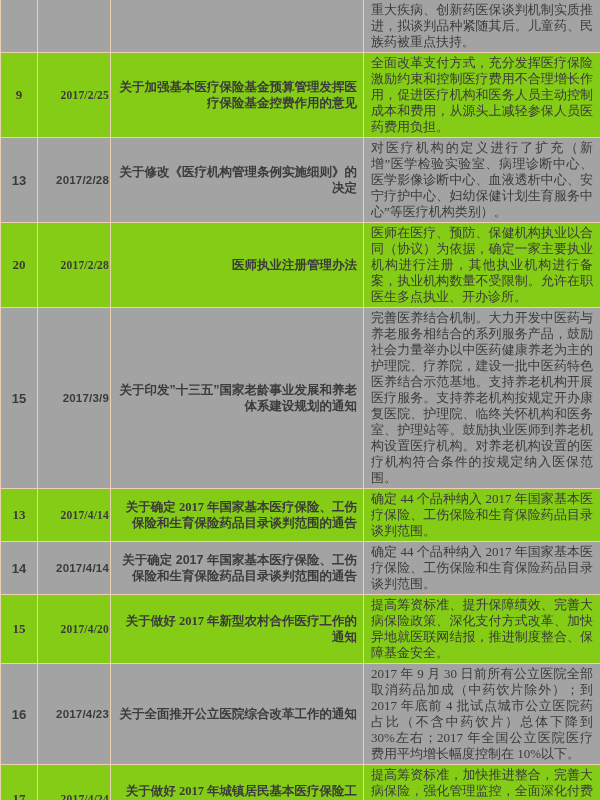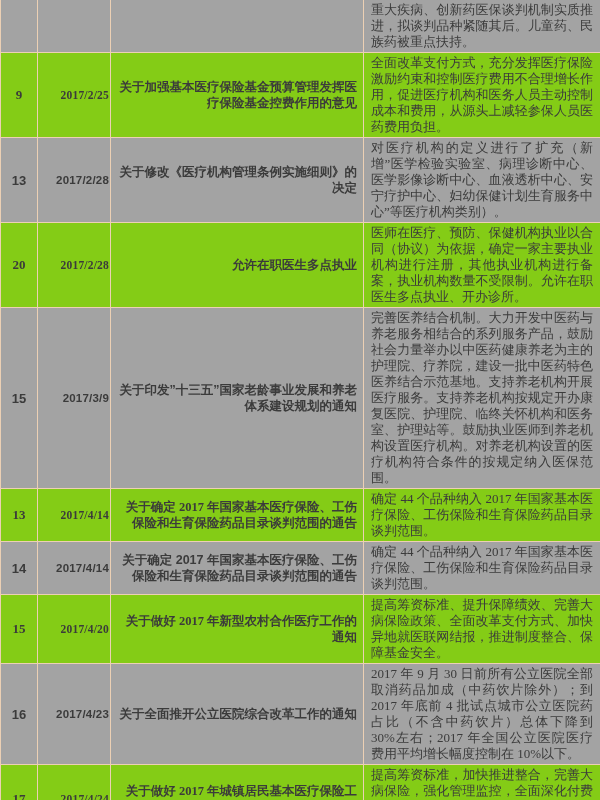--- a/index.html
+++ b/index.html
@@ -88,21 +88,21 @@
       <tr class="shade">
         <td class="c-num">13</td>
         <td class="c-date">2017/2/28</td>
         <td class="c-title">关于修改《医疗机构管理条例实施细则》的决定</td>
         <td class="c-desc">对医疗机构的定义进行了扩充（新增”医学检验实验室、病理诊断中心、医学影像诊断中心、血液透析中心、安宁疗护中心、妇幼保健计划生育服务中心”等医疗机构类别）。</td>
       </tr>
 
       <tr class="plain">
         <td class="c-num">20</td>
         <td class="c-date">2017/2/28</td>
-        <td class="c-title">允许在职医生多点执业</td>
+        <td class="c-title">医师执业注册管理办法</td>
         <td class="c-desc">医师在医疗、预防、保健机构执业以合同（协议）为依据，确定一家主要执业机构进行注册，其他执业机构进行备案，执业机构数量不受限制。允许在职医生多点执业、开办诊所。</td>
       </tr>
 
       <tr class="shade">
         <td class="c-num">15</td>
         <td class="c-date">2017/3/9</td>
         <td class="c-title">关于印发”十三五”国家老龄事业发展和养老体系建设规划的通知</td>
         <td class="c-desc">完善医养结合机制。大力开发中医药与养老服务相结合的系列服务产品，鼓励社会力量举办以中医药健康养老为主的护理院、疗养院，建设一批中医药特色医养结合示范基地。支持养老机构开展医疗服务。支持养老机构按规定开办康复医院、护理院、临终关怀机构和医务室、护理站等。鼓励执业医师到养老机构设置医疗机构。对养老机构设置的医疗机构符合条件的按规定纳入医保范围。</td>
       </tr>
 
@@ -117,21 +117,21 @@
         <td class="c-num">14</td>
         <td class="c-date">2017/4/14</td>
         <td class="c-title">关于确定 2017 年国家基本医疗保险、工伤保险和生育保险药品目录谈判范围的通告</td>
         <td class="c-desc">确定 44 个品种纳入 2017 年国家基本医疗保险、工伤保险和生育保险药品目录谈判范围。</td>
       </tr>
 
       <tr class="plain">
         <td class="c-num">15</td>
         <td class="c-date">2017/4/20</td>
         <td class="c-title">关于做好 2017 年新型农村合作医疗工作的通知</td>
-        <td class="c-desc">提高筹资标准、提升保障绩效、完善大病保险政策、全面改革支付方式、加快异地就医联网结报，推进制度整合、保障基金安全。</td>
+        <td class="c-desc">提高筹资标准、提升保障绩效、完善大病保险政策、深化支付方式改革、加快异地就医联网结报，推进制度整合、保障基金安全。</td>
       </tr>
 
       <tr class="shade">
         <td class="c-num">16</td>
         <td class="c-date">2017/4/23</td>
         <td class="c-title">关于全面推开公立医院综合改革工作的通知</td>
         <td class="c-desc">2017 年 9 月 30 日前所有公立医院全部取消药品加成（中药饮片除外）；到 2017 年底前 4 批试点城市公立医院药占比（不含中药饮片）总体下降到 30%左右；2017 年全国公立医院医疗费用平均增长幅度控制在 10%以下。</td>
       </tr>
 
       <tr class="plain">

